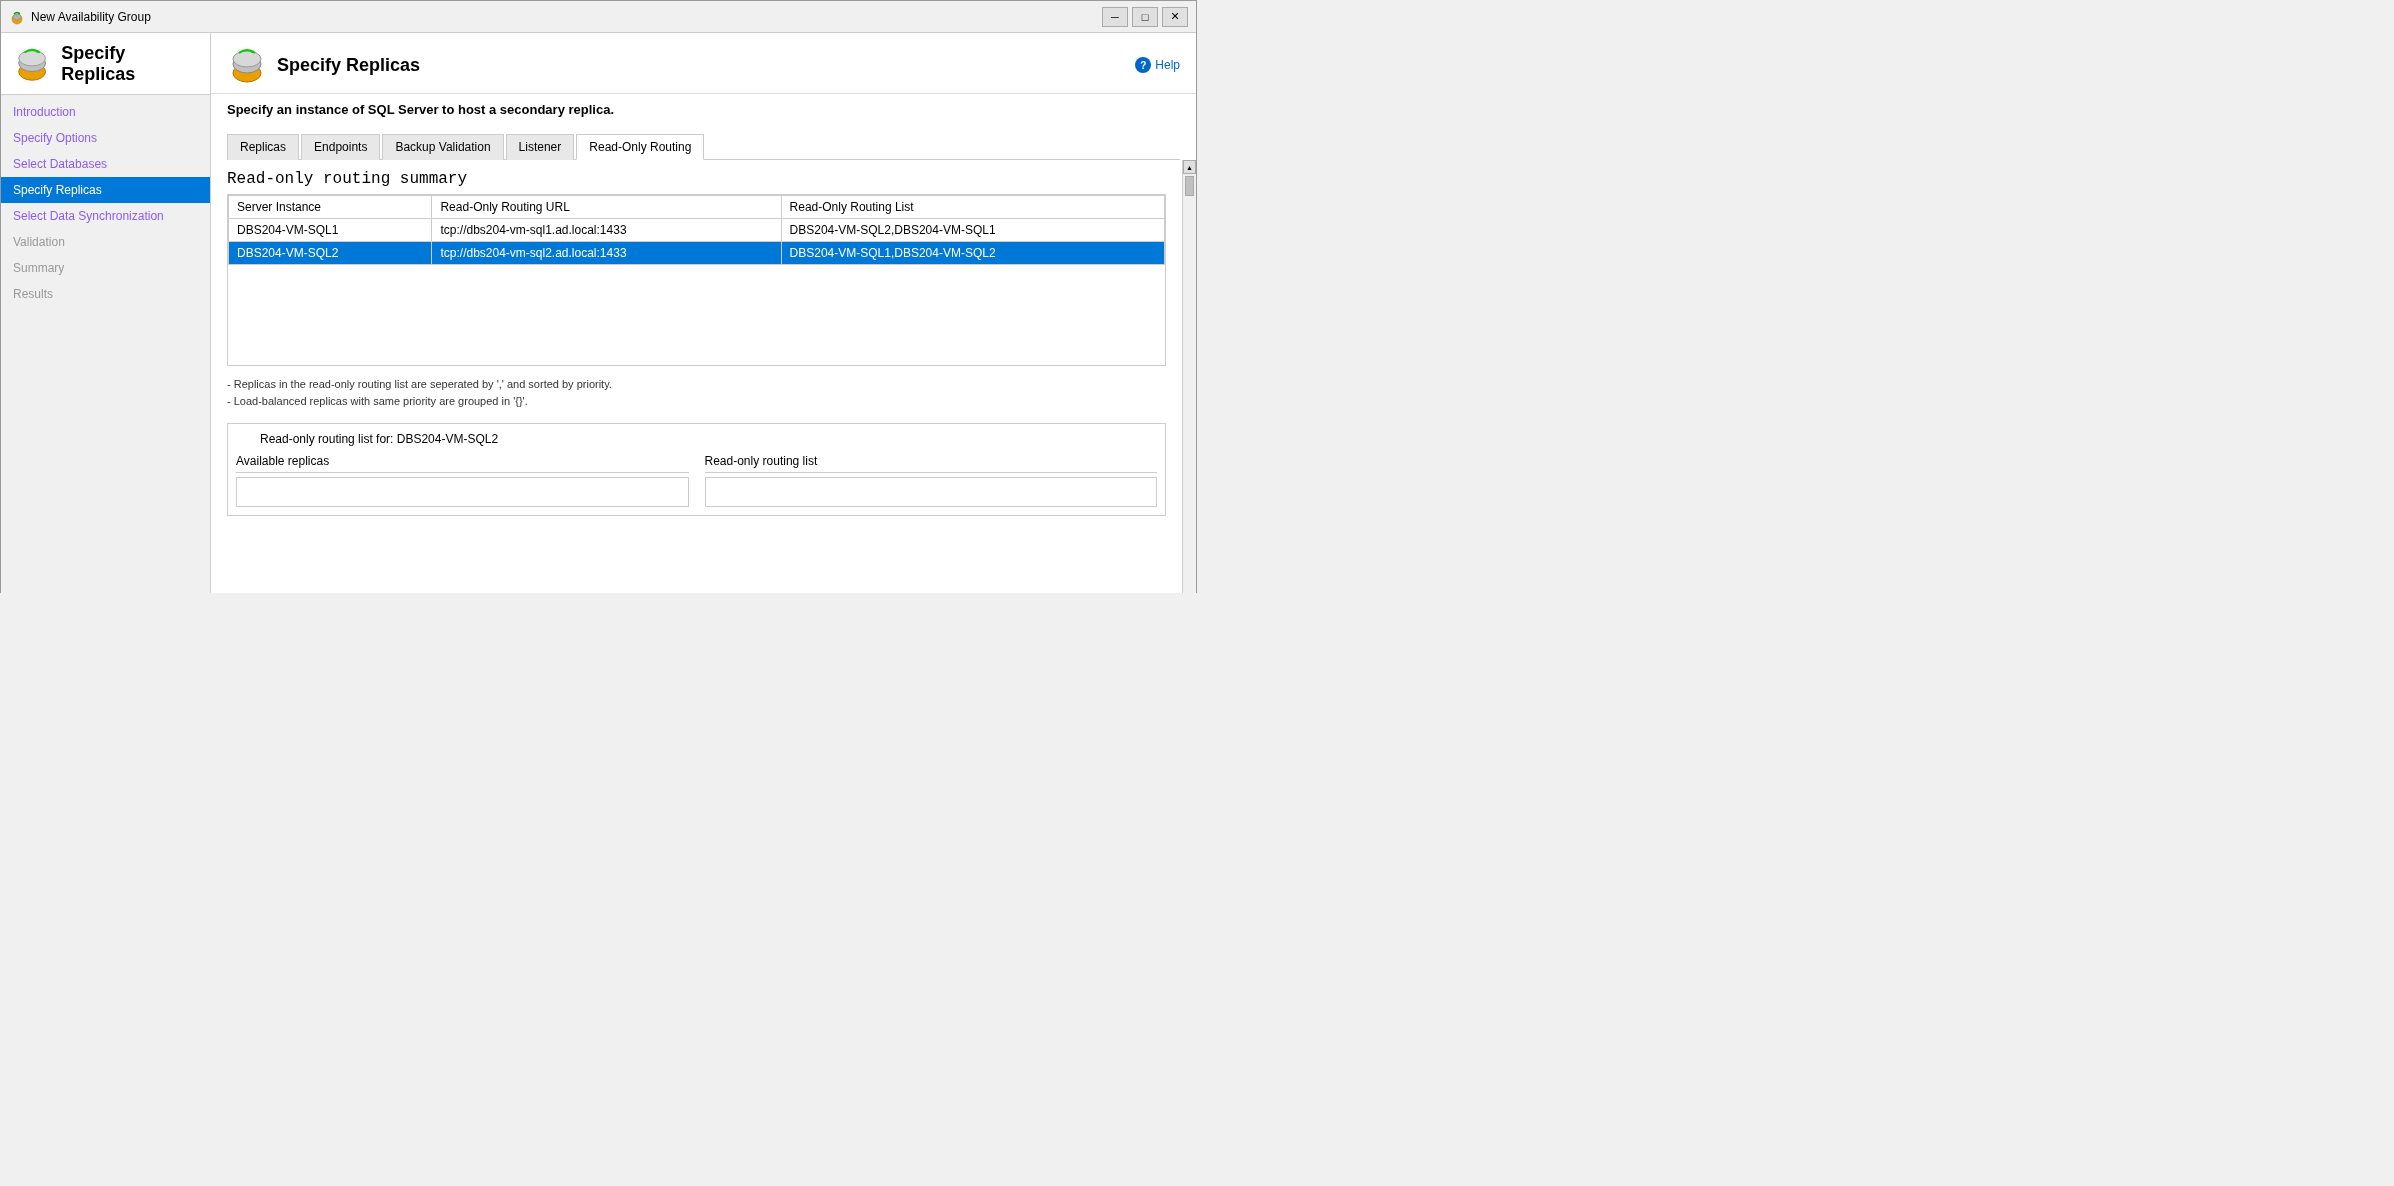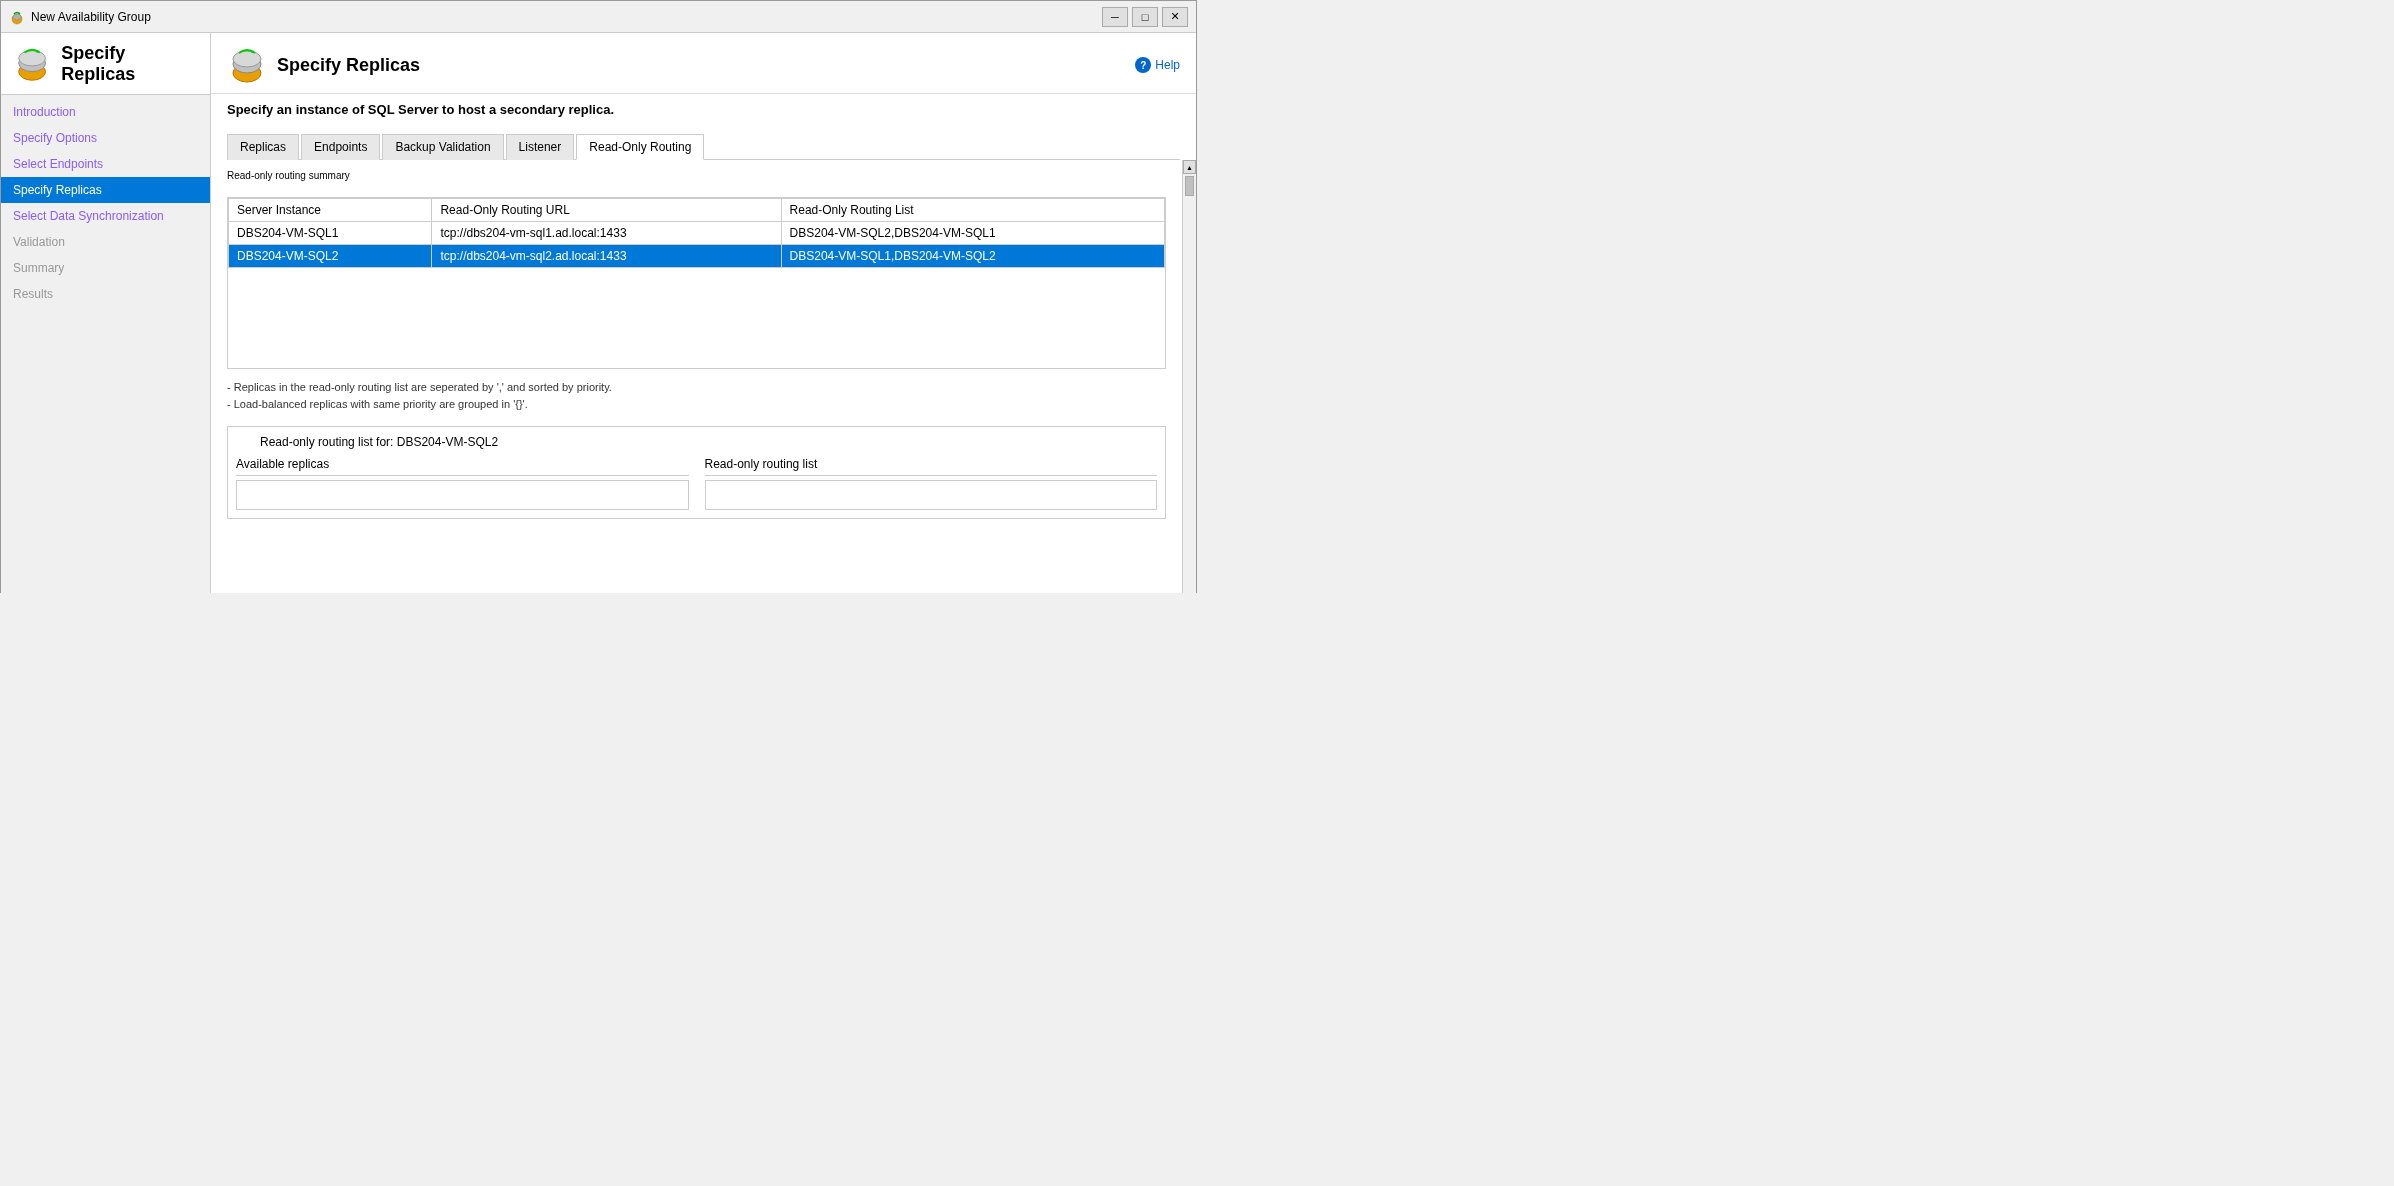--- a/index.html
+++ b/index.html
@@ -244,21 +244,21 @@
         </div>
 
         <div class="nav-items">
           <div class="nav-item">
             <span>Introduction</span>
           </div>
           <div class="nav-item">
             <span>Specify Options</span>
           </div>
           <div class="nav-item">
-            <span>Select Endpoints</span>
+            <span>Select Databases</span>
           </div>
           <div class="nav-item active">
             <span>Specify Replicas</span>
           </div>
           <div class="nav-item">
             <span>Select Data Synchronization</span>
           </div>
           <div class="nav-item disabled">
             <span>Validation</span>
           </div>
@@ -310,21 +310,21 @@
             </div>
             <div class="tab active">
               <span>Read-Only Routing</span>
             </div>
           </div>
         </div>
 
         <div style="flex:1; overflow:hidden; display:flex; flex-direction:row;">
           <div style="flex:1; overflow:auto; padding: 10px 16px;">
 
-            <div style="font-size:10px; margin-bottom:16px;">Read-only routing summary</div>
+            <div style="font-size:16px; margin-bottom:6px;font-family:Liberation Mono, monospace;">Read-only routing summary</div>
 
             <div style="border:1px solid #ccc; margin-bottom:8px;">
               <table class="routing-table">
                 <thead>
                   <tr>
                     <th>Server Instance</th>
                     <th>Read-Only Routing URL</th>
                     <th>Read-Only Routing List</th>
                   </tr>
                 </thead>

